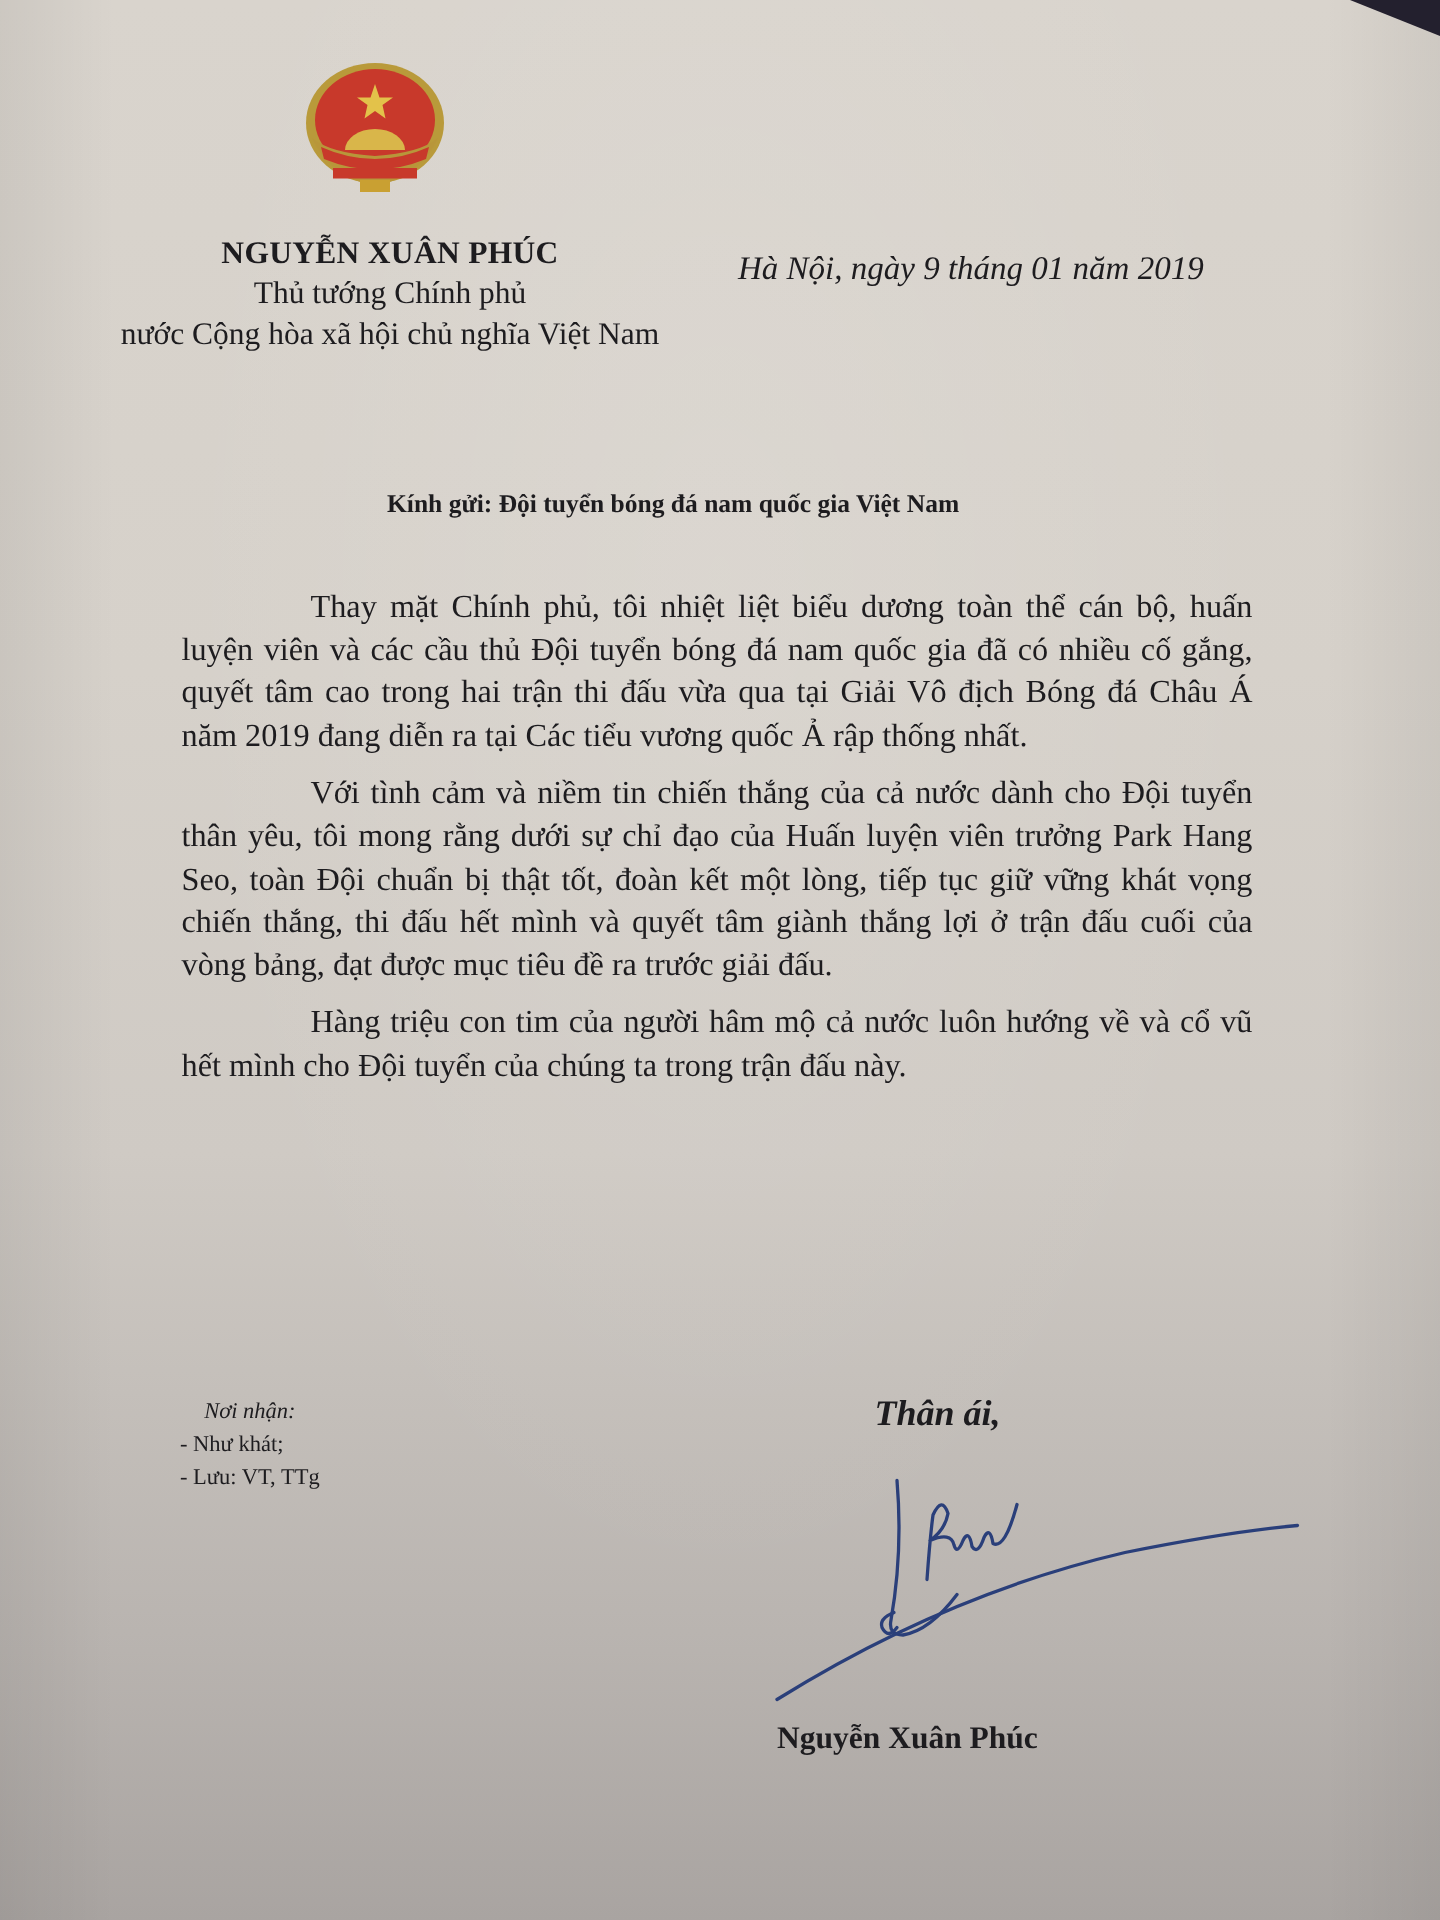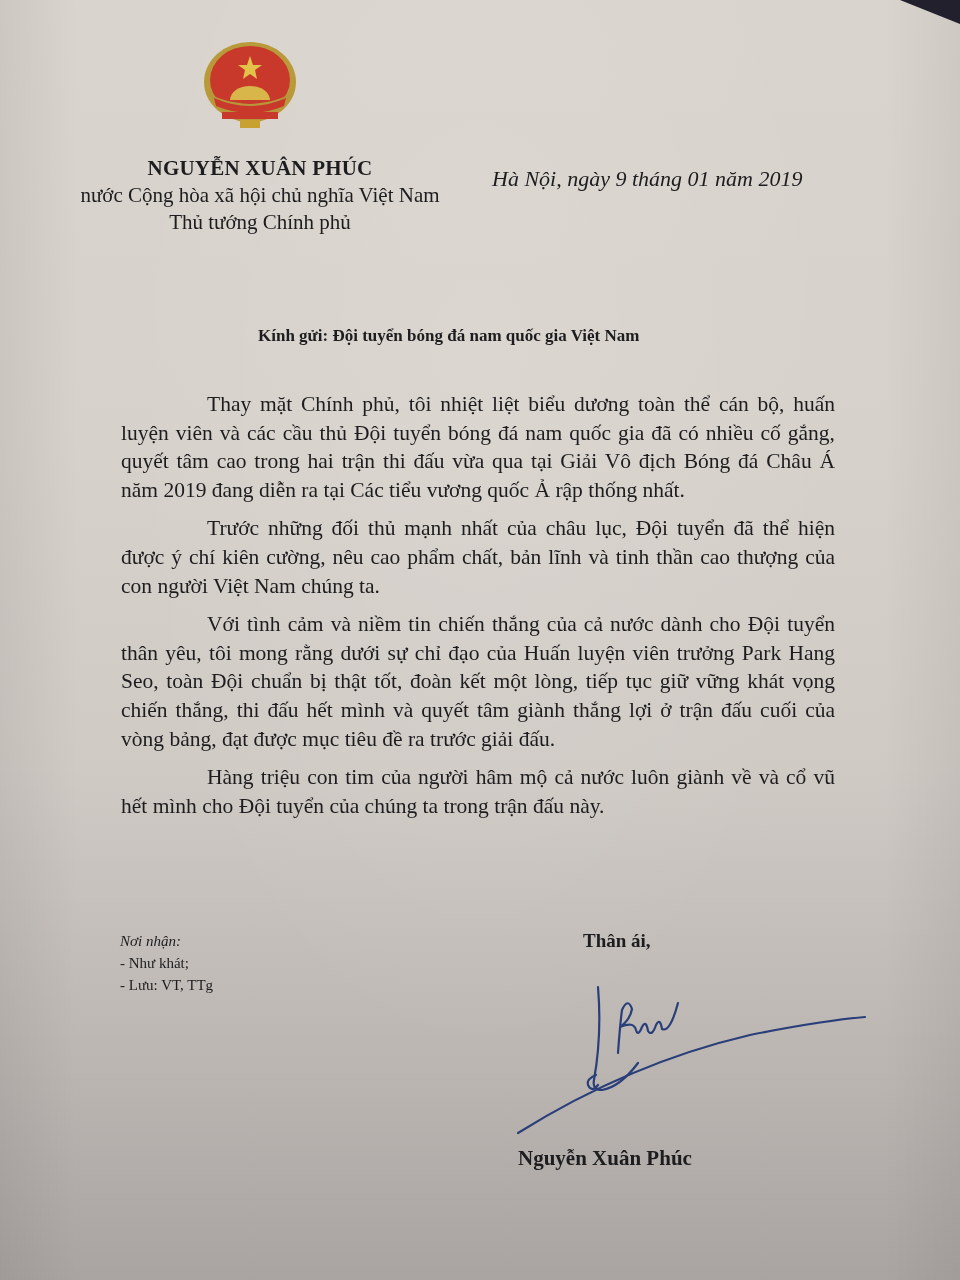--- a/index.html
+++ b/index.html
@@ -24,23 +24,23 @@
   .sub { font-size:21px; line-height:27px; }
   .date { position:absolute; left:492px; top:166px; font-style:italic; font-size:22px; }
 
   .recipient { position:absolute; left:258px; top:326px; font-weight:bold; font-size:17px; }
 
   .body-text { position:absolute; left:121px; top:390px; width:714px; font-size:21.5px; line-height:28.6px; text-align:justify; }
   .body-text p { margin:0 0 10px 0; text-indent:86px; }
   .body-text p.closing { margin-top:8px; }
 
   .noi-nhan { position:absolute; left:120px; top:930px; font-size:15px; line-height:22px; }
-  .noi-nhan .lbl { font-style:italic; }
+  .noi-nhan .lbl { font-style:italic;text-align:center; }
 
-  .than-ai { position:absolute; left:583px; top:930px; font-weight:bold; font-size:19px; }
+  .than-ai { position:absolute; left:583px; top:930px; font-weight:bold; font-style:italic; font-size:24px; }
   .signature { position:absolute; left:510px; top:975px; width:360px; height:180px; }
   .signer { position:absolute; left:518px; top:1146px; font-weight:bold; font-size:21px; }
 </style>
 </head>
 <body>
 
 <div class="shade"></div>
 <div class="corner"></div>
 
 <svg class="emblem" viewBox="0 0 100 96">
@@ -49,33 +49,32 @@
   <path d="M8 54 Q20 80 50 86 Q80 80 92 54 Q80 64 50 66 Q20 64 8 54Z" fill="#b8963a"></path>
   <path d="M14 60 Q50 76 86 60 L84 68 Q50 82 16 68Z" fill="#c8392b"></path>
   <path d="M30 62 A20 14 0 0 1 70 62 Z" fill="#d9b64a"></path>
   <rect x="22" y="74" width="56" height="7" fill="#c8392b"></rect>
   <rect x="40" y="82" width="20" height="8" fill="#c9a032"></rect>
   <polygon points="50,18 53,27 62,27 55,32 57,41 50,36 43,41 45,32 38,27 47,27" fill="#e3c24a"></polygon>
 </svg>
 
 <div class="left-head">
   <div class="name-caps">NGUYỄN XUÂN PHÚC</div>
+  <div class="sub">Thủ tướng Chính phủ</div>
   <div class="sub">nước Cộng hòa xã hội chủ nghĩa Việt Nam</div>
-  <div class="sub">Thủ tướng Chính phủ</div>
 </div>
 
 <div class="date">Hà Nội, ngày 9 tháng 01 năm 2019</div>
 
 <div class="recipient">Kính gửi: Đội tuyển bóng đá nam quốc gia Việt Nam</div>
 
 <div class="body-text">
   <p>Thay mặt Chính phủ, tôi nhiệt liệt biểu dương toàn thể cán bộ, huấn luyện viên và các cầu thủ Đội tuyển bóng đá nam quốc gia đã có nhiều cố gắng, quyết tâm cao trong hai trận thi đấu vừa qua tại Giải Vô địch Bóng đá Châu Á năm 2019 đang diễn ra tại Các tiểu vương quốc Ả rập thống nhất.</p>
-  <p>Trước những đối thủ mạnh nhất của châu lục, Đội tuyển đã thể hiện được ý chí kiên cường, nêu cao phẩm chất, bản lĩnh và tinh thần cao thượng của con người Việt Nam chúng ta.</p>
   <p>Với tình cảm và niềm tin chiến thắng của cả nước dành cho Đội tuyển thân yêu, tôi mong rằng dưới sự chỉ đạo của Huấn luyện viên trưởng Park Hang Seo, toàn Đội chuẩn bị thật tốt, đoàn kết một lòng, tiếp tục giữ vững khát vọng chiến thắng, thi đấu hết mình và quyết tâm giành thắng lợi ở trận đấu cuối của vòng bảng, đạt được mục tiêu đề ra trước giải đấu.</p>
-  <p>Hàng triệu con tim của người hâm mộ cả nước luôn giành về và cổ vũ hết mình cho Đội tuyển của chúng ta trong trận đấu này.</p>
+  <p>Hàng triệu con tim của người hâm mộ cả nước luôn hướng về và cổ vũ hết mình cho Đội tuyển của chúng ta trong trận đấu này.</p>
 </div>
 
 <div class="noi-nhan">
   <div class="lbl">Nơi nhận:</div>
   <div>- Như khát;</div>
   <div>- Lưu: VT, TTg</div>
 </div>
 
 <div class="than-ai">Thân ái,</div>
 

